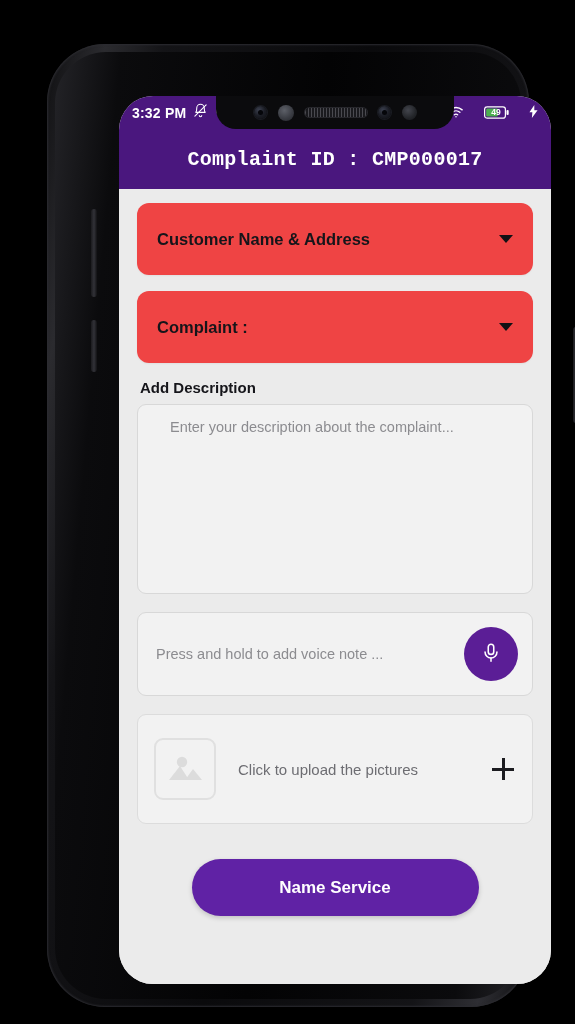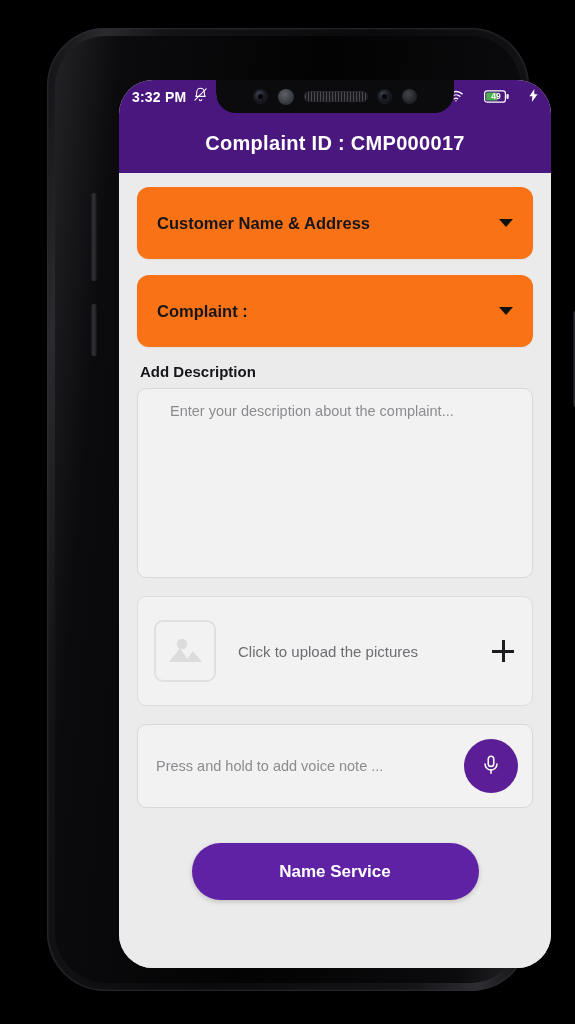--- a/index.html
+++ b/index.html
@@ -9,21 +9,21 @@
     height: 1024px;
     background: #000000;
     font-family: "Liberation Sans", sans-serif;
     overflow: hidden;
   }
 
   
   #phone-mockup {
     position: absolute;
     left: 47px;
-    top: 28px;
+    top: 44px;
     width: 482px;
     height: 963px;
     border-radius: 58px;
     background: linear-gradient(100deg, #101012 0%, #2b2b2f 9%, #141417 18%, #0a0a0c 50%, #141417 82%, #2e2e33 92%, #0d0d0f 100%);
     box-shadow: 0 0 2px 1px #2c2c31 inset;
   }
   #phone-inner-frame {
     position: absolute;
     left: 8px; top: 8px;
     width: 466px; height: 947px;
@@ -94,31 +94,32 @@
     height: 60px;
     display: flex;
     align-items: center;
     justify-content: center;
   }
   #app-bar-title {
     color: #ffffff;
     font-size: 20px;
     font-weight: bold;
     letter-spacing: .3px;
+    font-family: Liberation Mono, monospace;
   }
 
   
   #app-body {
     background: #ebebeb;
     height: 795px;
     padding: 14px 18px 0 18px;
   }
 
   .dropdown-card {
-    background: #f97316;
+    background: #ef4444;
     border-radius: 12px;
     height: 72px;
     display: flex;
     align-items: center;
     justify-content: space-between;
     padding: 0 20px;
     margin-bottom: 16px;
     box-shadow: 0 1px 2px rgba(0,0,0,.05);
   }
   .dropdown-label { font-size: 16.5px; font-weight: bold; color: #15151a; }
@@ -296,42 +297,42 @@
       </div>
 
       <div class="dropdown-card">
         <span class="dropdown-label">Complaint :</span>
         <span class="caret-icon"></span>
       </div>
 
       <div id="description-label">Add Description</div>
       <textarea id="description-textarea" placeholder="Enter your description about the complaint..." style=""></textarea>
 
-      <div id="upload-row">
-        <span id="image-placeholder-icon">
-          <svg width="40" height="34" viewBox="0 0 40 34">
-            <circle cx="17" cy="10" r="5.2" fill="#dcdcdc"></circle>
-            <polygon points="4,28 15,14 24,28" fill="#dcdcdc"></polygon>
-            <polygon points="20,28 28,17 37,28" fill="#dcdcdc"></polygon>
-          </svg>
-        </span>
-        <span id="upload-label">Click to upload the pictures</span>
-        <span id="add-picture-icon"></span>
-      </div>
-
       <div id="voice-note-row">
         <span id="voice-note-placeholder">Press and hold to add voice note ...</span>
         <button id="mic-button">
           <span>
             <svg width="22" height="22" viewBox="0 0 24 24" fill="none" stroke="#ffffff" stroke-width="1.7" stroke-linecap="round">
               <rect x="9" y="2.5" width="6" height="11" rx="3"></rect>
               <path d="M5.5 11a6.5 6.5 0 0 0 13 0"></path>
               <line x1="12" y1="17.5" x2="12" y2="21"></line>
             </svg>
           </span>
         </button>
       </div>
 
+      <div id="upload-row">
+        <span id="image-placeholder-icon">
+          <svg width="40" height="34" viewBox="0 0 40 34">
+            <circle cx="17" cy="10" r="5.2" fill="#dcdcdc"></circle>
+            <polygon points="4,28 15,14 24,28" fill="#dcdcdc"></polygon>
+            <polygon points="20,28 28,17 37,28" fill="#dcdcdc"></polygon>
+          </svg>
+        </span>
+        <span id="upload-label">Click to upload the pictures</span>
+        <span id="add-picture-icon"></span>
+      </div>
+
       <button id="start-service-button">Name Service</button>
 
     </div>
   </div>
 </div>
 
 </body></html>

